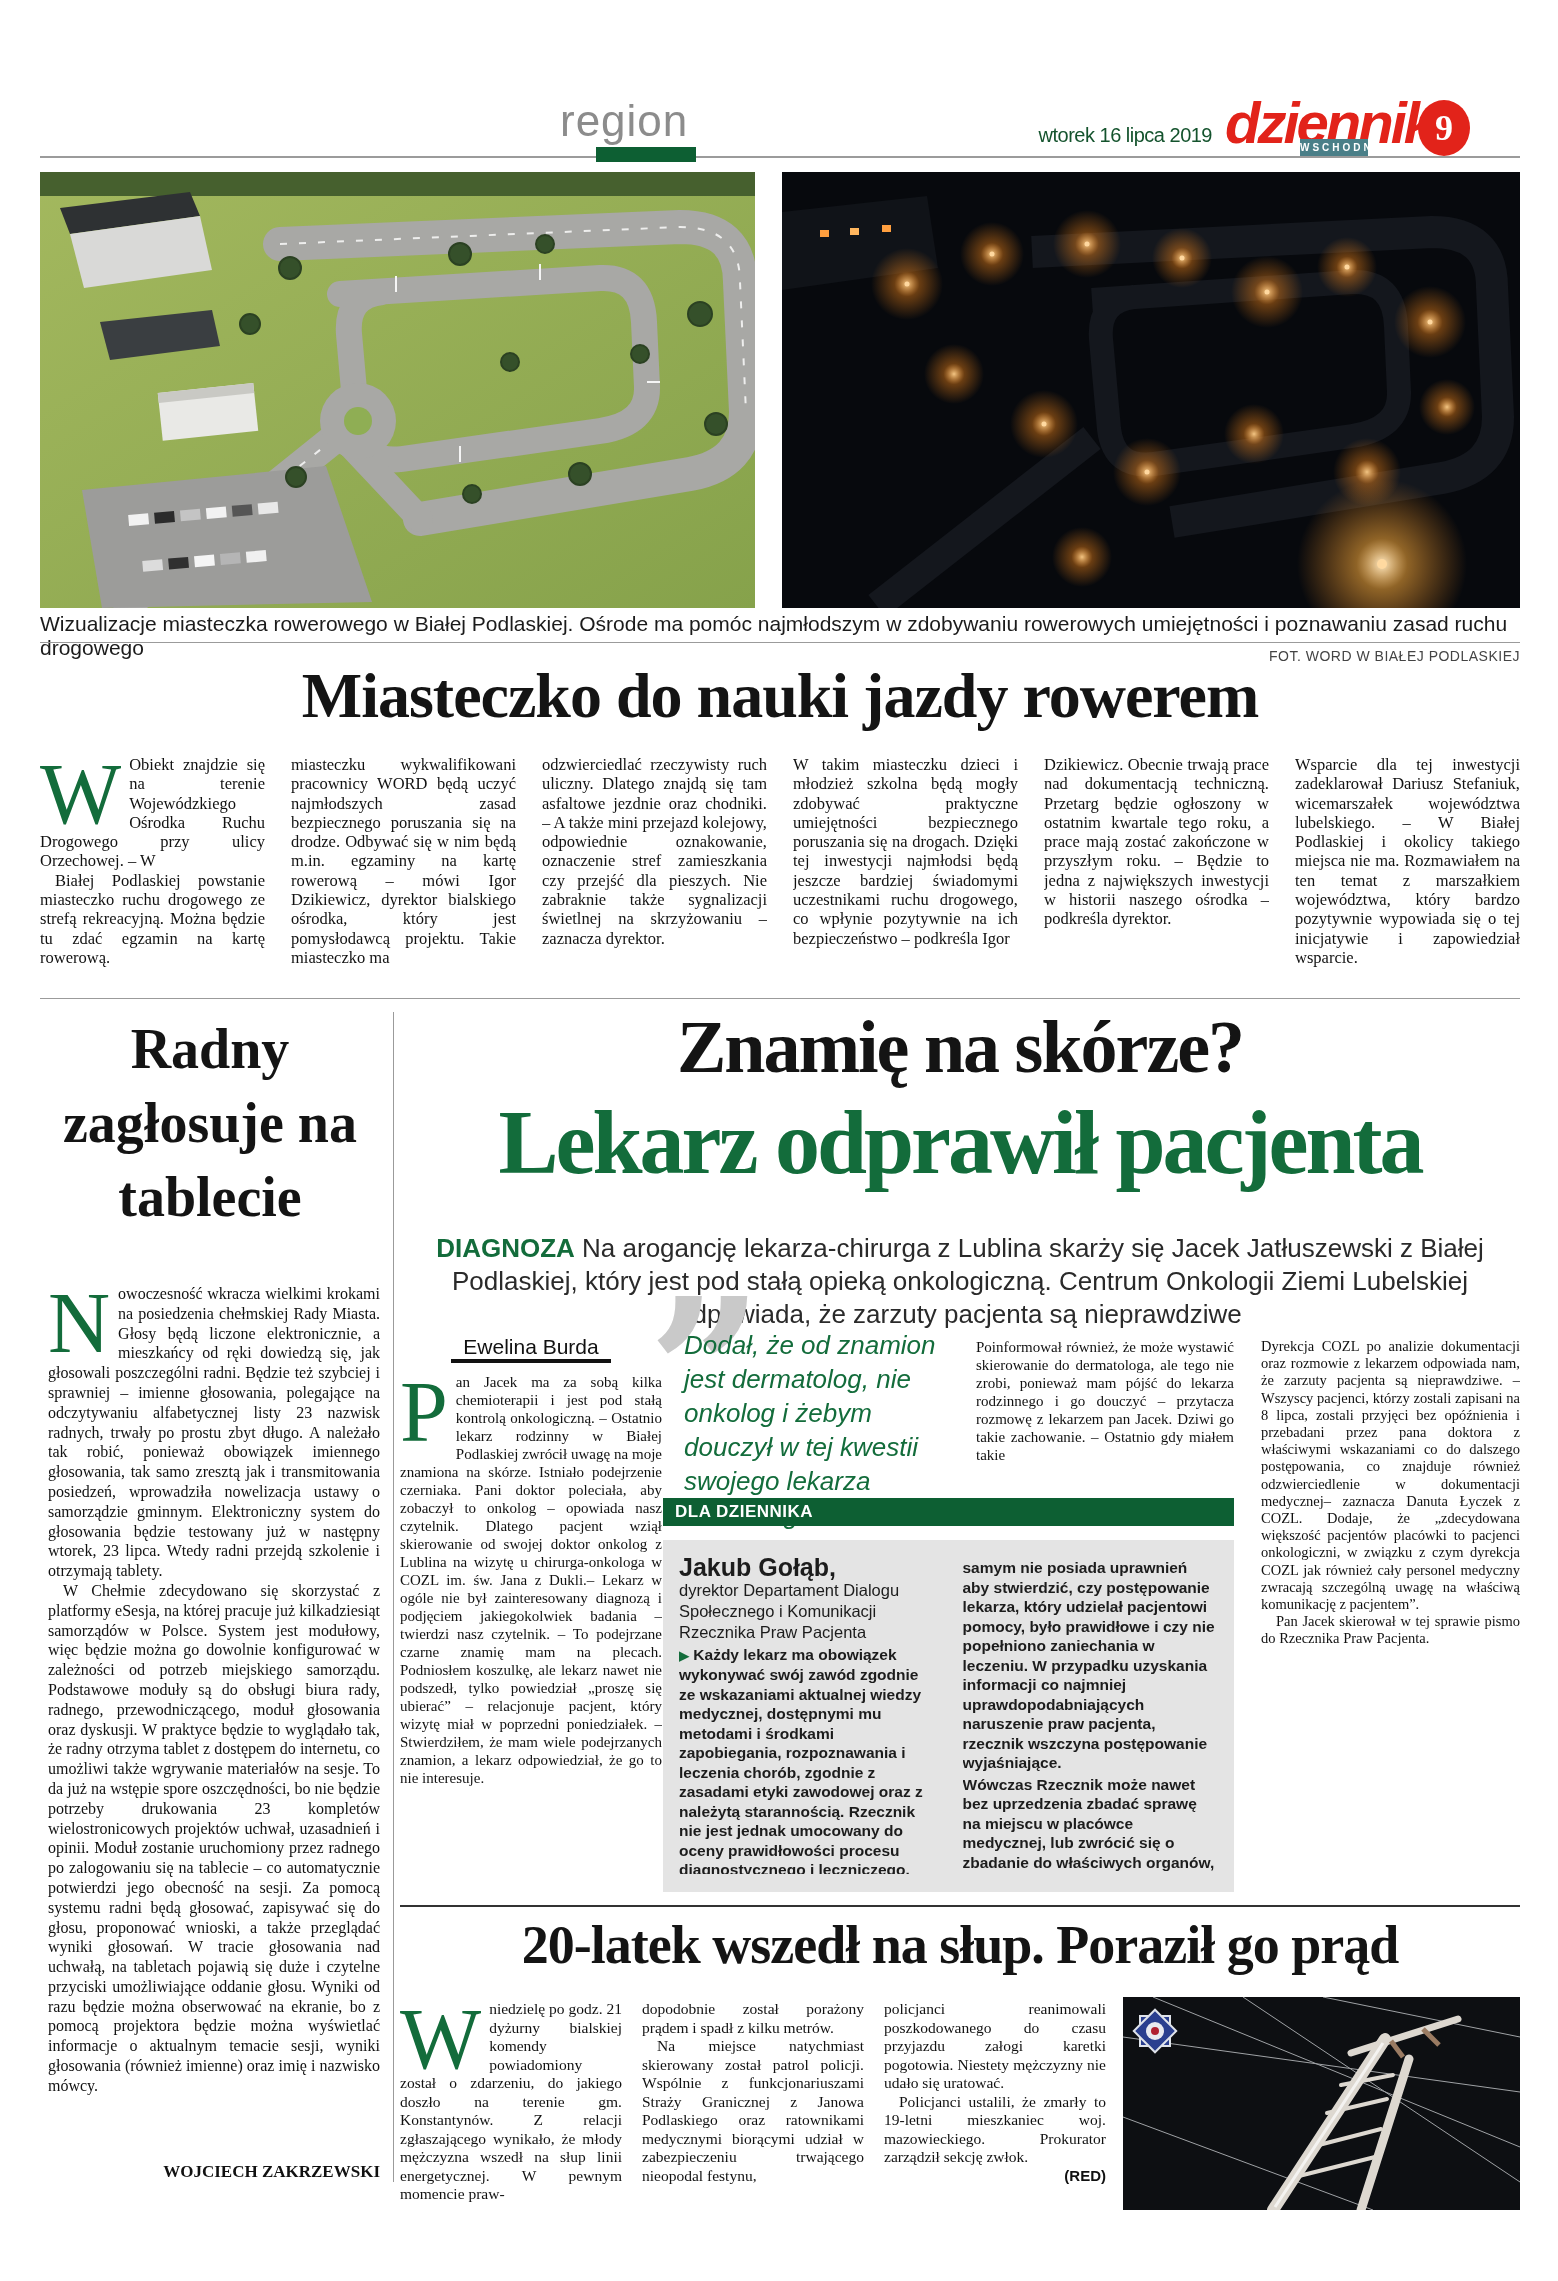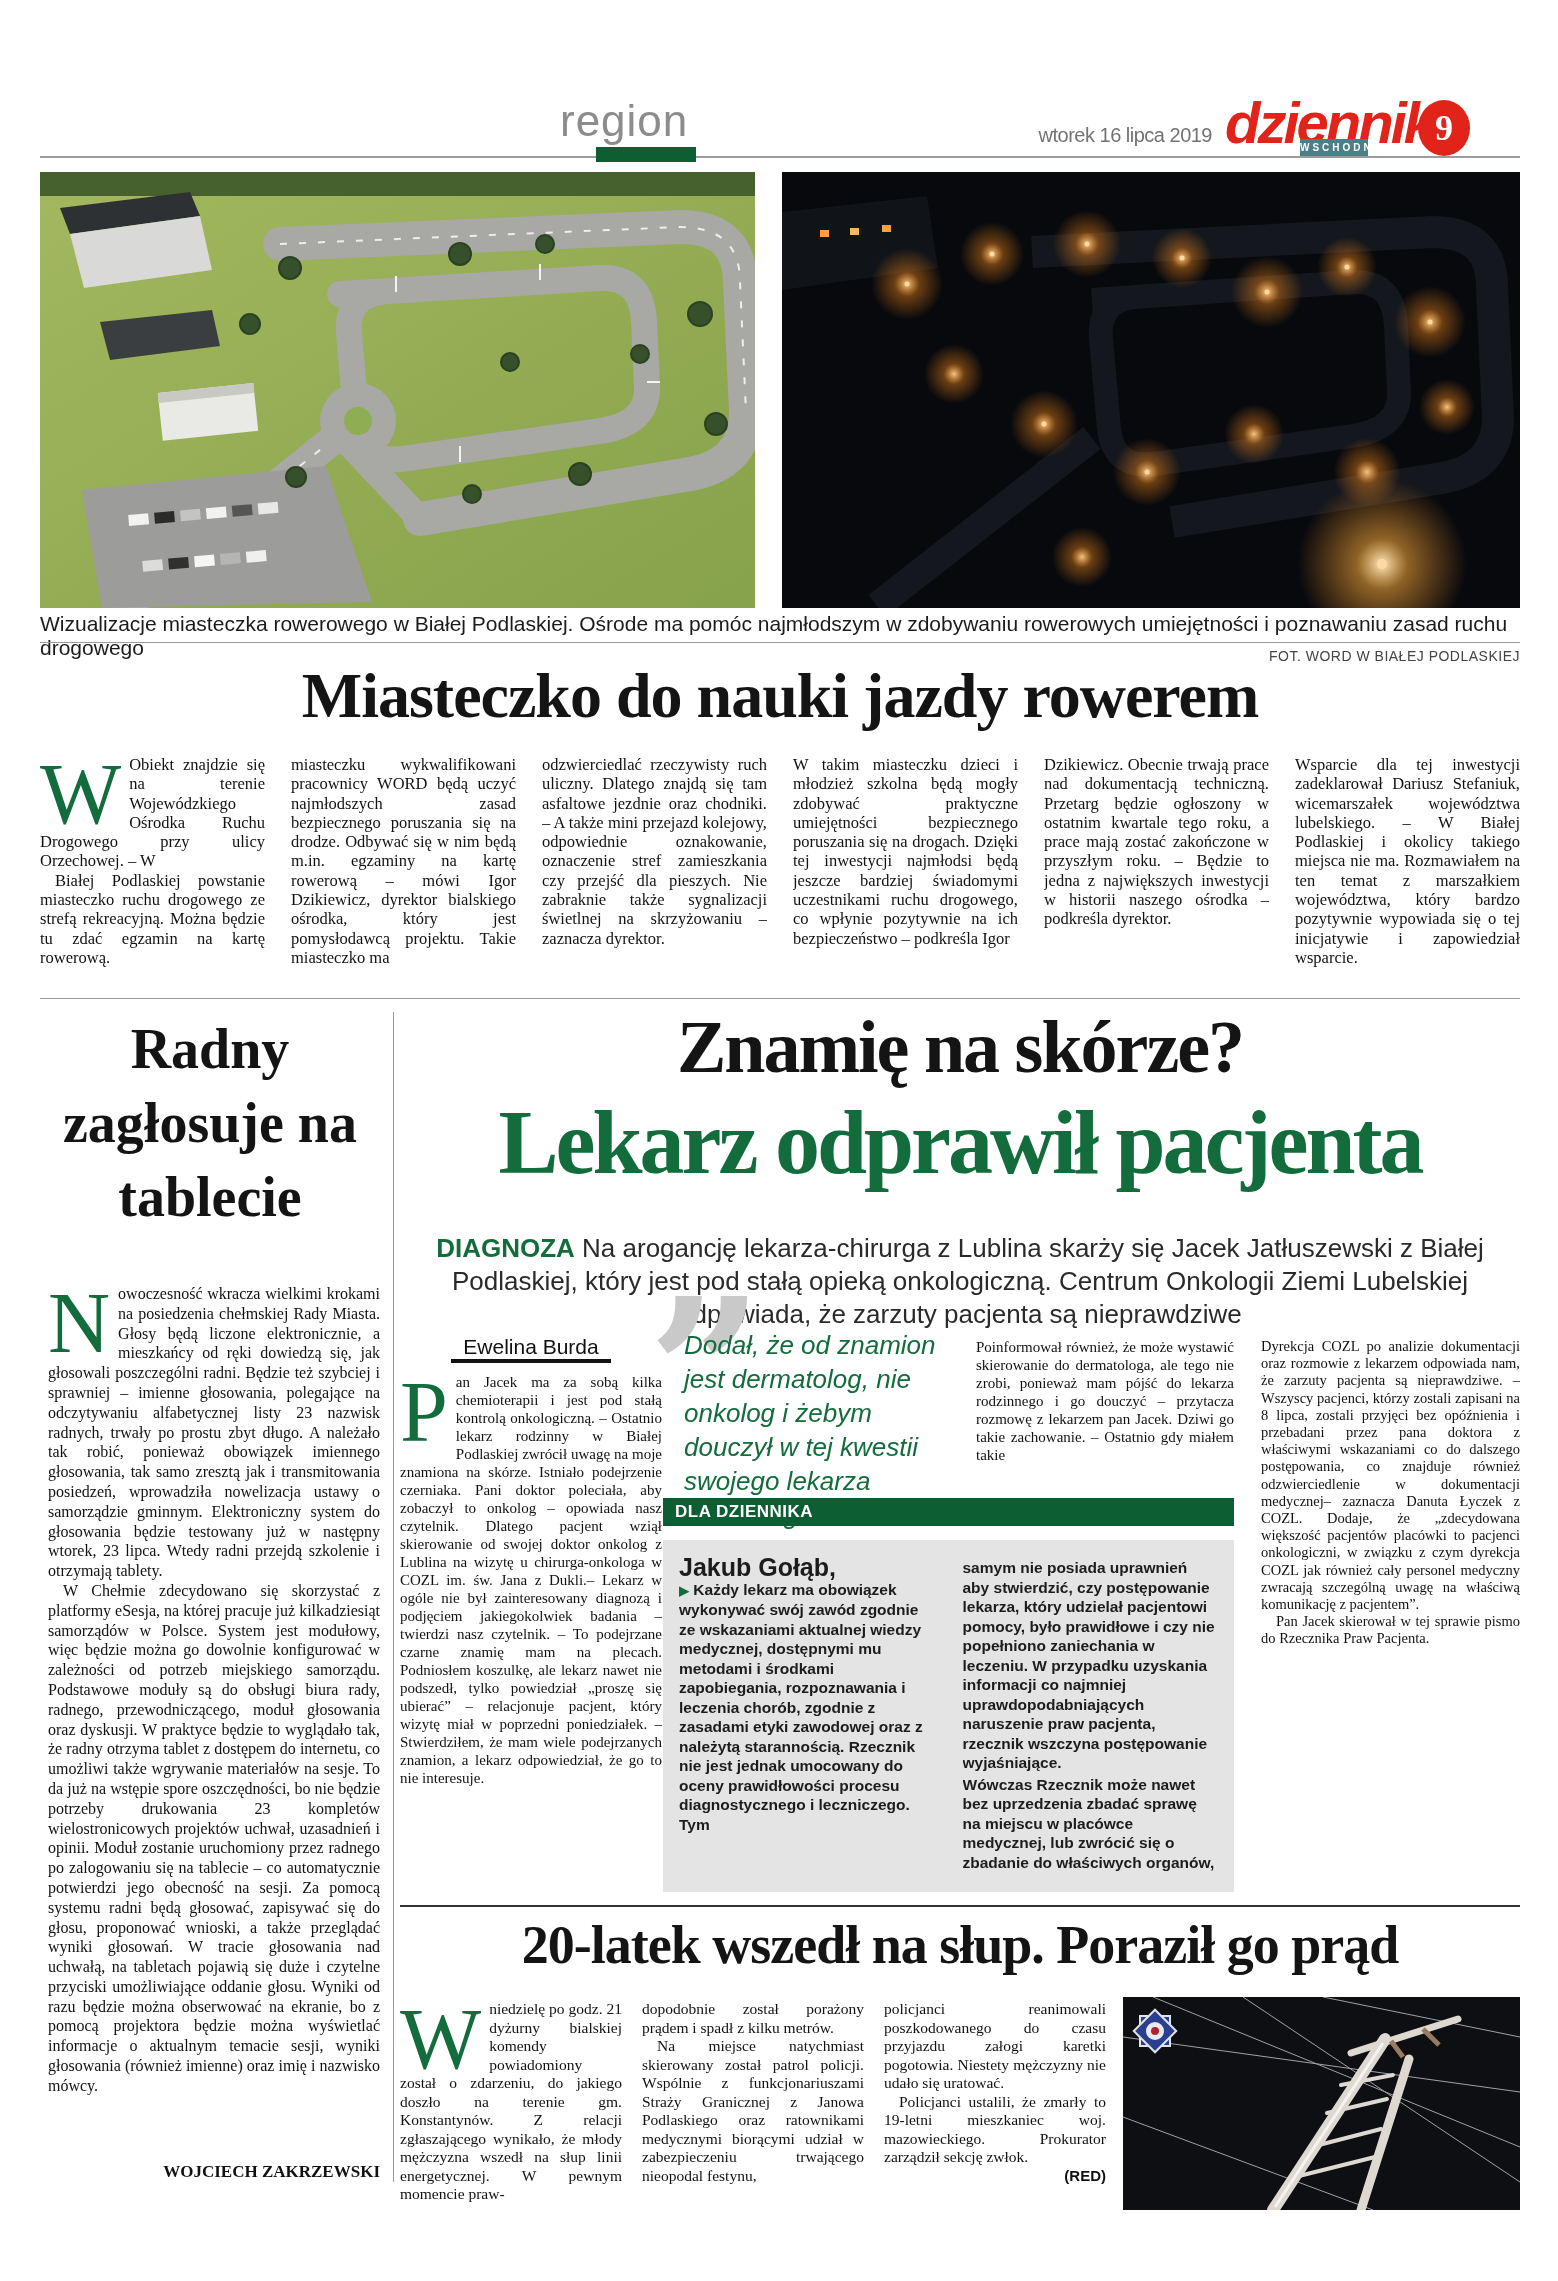--- a/index.html
+++ b/index.html
@@ -13,21 +13,21 @@
   }
   *{box-sizing:border-box;margin:0;padding:0;}
   body{background:#777;font-family:"Liberation Serif",serif;}
   .page{position:relative;width:1558px;height:2281px;background:#fff;margin:0 auto;overflow:hidden;}
   .abs{position:absolute;}
 
   
   .region{font-family:"Liberation Sans",sans-serif;font-weight:400;font-size:44px;color:#8c8c8c;text-align:left;letter-spacing:1px;}
   .region-underline{background:var(--green-dark);}
   .rule-h{background:var(--gray-rule);}
-  .date{font-family:"Liberation Sans",sans-serif;font-size:20px;color:#737373;text-align:right;letter-spacing:-0.5px;}
+  .date{font-family:"Liberation Sans",sans-serif;font-size:20px;color:#14532d;text-align:right;letter-spacing:-0.5px;}
   .logo{font-family:"Liberation Sans",sans-serif;font-style:italic;font-weight:bold;font-size:58px;color:var(--red);letter-spacing:-3px;line-height:1;}
   .logo-sub{background:var(--teal);color:#fff;font-family:"Liberation Sans",sans-serif;font-size:10px;letter-spacing:3px;text-align:center;line-height:17px;font-weight:bold;}
   .page-circle{background:var(--red);border-radius:50%;color:#fff;font-family:"Liberation Serif",serif;font-weight:bold;font-size:36px;text-align:center;line-height:56px;}
 
   
   .photo{display:block;}
   .caption{font-family:"Liberation Sans",sans-serif;font-size:21px;color:#1b1b1b;}
   .credit{font-family:"Liberation Sans",sans-serif;font-size:14px;color:#444;text-align:right;letter-spacing:0.5px;}
 
   
@@ -271,20 +271,21 @@
 
   <div class="abs body s3d" style="left:1261px;top:1338px;width:259px;height:552px;overflow:hidden;">
       <p>Dyrekcja COZL po analizie dokumentacji oraz rozmowie z lekarzem odpowiada nam, że zarzuty pacjenta są nieprawdziwe. – Wszyscy pacjenci, którzy zostali zapisani na 8 lipca, zostali przyjęci bez opóźnienia i przebadani przez pana doktora z właściwymi wskazaniami co do dalszego postępowania, co znajduje również odzwierciedlenie w dokumentacji medycznej– zaznacza Danuta Łyczek z COZL. Dodaje, że „zdecydowana większość pacjentów placówki to pacjenci onkologiczni, w związku z czym dyrekcja COZL jak również cały personel medyczny zwracają szczególną uwagę na właściwą komunikację z pacjentem”.</p>
       <p>Pan Jacek skierował w tej sprawie pismo do Rzecznika Praw Pacjenta.</p>
     </div>
 
   <div class="abs dla-bar" style="left:663px;top:1498px;width:571px;height:28px;">DLA DZIENNIKA</div>
   <div class="abs dla-box" style="left:663px;top:1540px;width:571px;height:352px;">
     <div class="dla-col">
       <p class="dla-name">Jakub Gołąb,</p>
+      <p class="dla-role">dyrektor Departament Dialogu Społecznego i Komunikacji Rzecznika Praw Pacjenta</p>
       <p class="dla-bullet"><span class="tri">▶</span> <span>Każdy lekarz ma obowiązek wykonywać swój zawód zgodnie ze wskazaniami aktualnej wiedzy medycznej, dostępnymi mu metodami i środkami zapobiegania, rozpoznawania i leczenia chorób, zgodnie z zasadami etyki zawodowej oraz z należytą starannością. Rzecznik nie jest jednak umocowany do oceny prawidłowości procesu diagnostycznego i leczniczego. Tym</span></p>
     </div>
     <div class="dla-col" style="font-weight:bold;">
         <p>samym nie posiada uprawnień aby stwierdzić, czy postępowanie lekarza, który udzielał pacjentowi pomocy, było prawidłowe i czy nie popełniono zaniechania w leczeniu. W przypadku uzyskania informacji co najmniej uprawdopodabniających naruszenie praw pacjenta, rzecznik wszczyna postępowanie wyjaśniające.</p>
         <p>Wówczas Rzecznik może nawet bez uprzedzenia zbadać sprawę na miejscu w placówce medycznej, lub zwrócić się o zbadanie do właściwych organów, na przykład prokuratury, kontroli państwowej, zawodowej lub społecznej. ●</p>
       </div>
   </div>
 
   <div class="abs" style="left:400px;top:1905px;width:1120px;height:2px;background:#333;"></div>
   <div class="abs h-serif h-bottom" style="left:400px;top:1918px;width:1120px;">20-latek wszedł na słup. Poraził go prąd</div>

